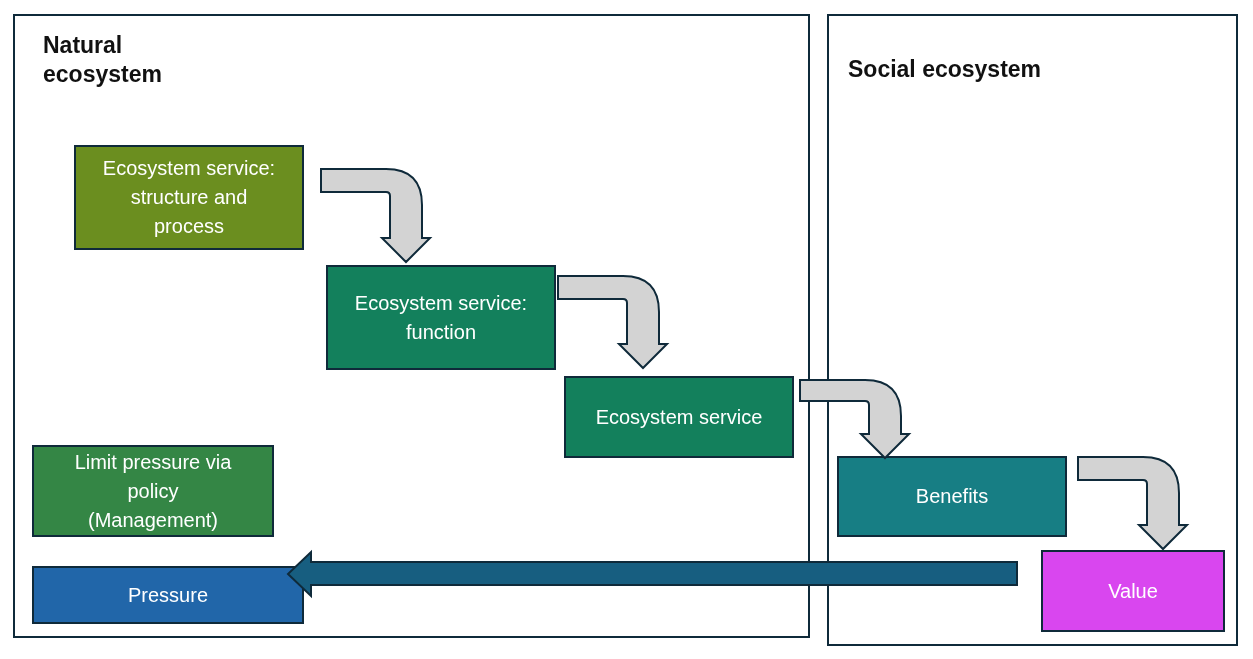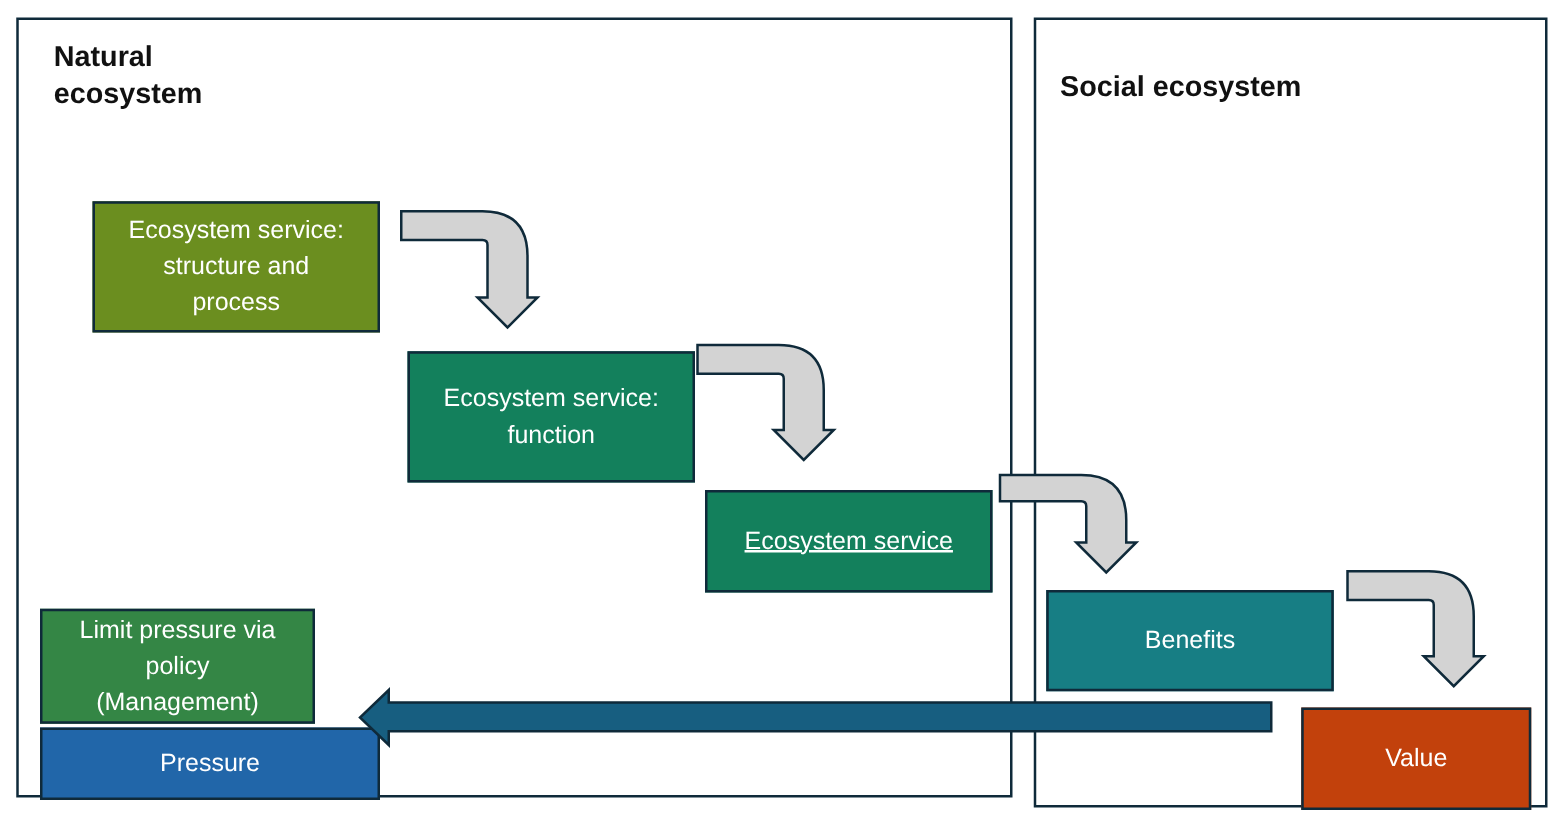--- a/index.html
+++ b/index.html
@@ -2,42 +2,42 @@
 <html><head>
 <meta charset="utf-8">
 <style>
   html, body { margin: 0; padding: 0; background: #ffffff; }
   body { width: 1253px; height: 659px; position: relative; overflow: hidden;
          font-family: "Liberation Sans", "DejaVu Sans", sans-serif; }
   .frame { position: absolute; border: 2px solid #0f2a3a; box-sizing: border-box; background: transparent; }
   .frame-title { position: absolute; font-weight: bold; font-size: 23px; color: #111; line-height: 29px; white-space: pre-line; }
   .box { position: absolute; box-sizing: border-box; border: 2px solid #0f2a3a;
          color: #ffffff; font-size: 20px; line-height: 29px; text-align: center;
-         display: flex; align-items: center; justify-content: center; white-space: pre-line; padding: 0 6px; margin-top: 16px; }
+         display: flex; align-items: center; justify-content: center; white-space: pre-line; padding: 0 6px; }
   svg.arrows { position: absolute; left: 0; top: 0; }
 </style>
 </head>
 <body>
 
 <div class="frame" style="left:13px; top:14px; width:797px; height:624px;"></div>
 <div class="frame-title" style="left:43px; top:31px;">Natural
 ecosystem</div>
 
 <div class="frame" style="left:827px; top:14px; width:411px; height:632px;"></div>
 <div class="frame-title" style="left:848px; top:31px;margin-top:24px;">Social ecosystem</div>
 
 <div class="box" style="left:74px; top:145px; width:230px; height:105px; background:#6b8e1f;">Ecosystem service:
 structure and
 process</div>
 <div class="box" style="left:326px; top:265px; width:230px; height:105px; background:#13805c;">Ecosystem service:
 function</div>
-<div class="box" style="left:564px; top:376px; width:230px; height:82px; background:#13805c;text-decoration:underline;">Ecosystem service</div>
+<div class="box" style="left:564px; top:376px; width:230px; height:82px; background:#13805c;">Ecosystem service</div>
 <div class="box" style="left:837px; top:456px; width:230px; height:81px; background:#177e84;text-align:right;">Benefits</div>
-<div class="box" style="left:1041px; top:550px; width:184px; height:82px; background:#c2410c;">Value</div>
-<div class="box" style="left:32px; top:471px; width:220px; height:92px; background:#348645;">Limit pressure via
+<div class="box" style="left:1041px; top:550px; width:184px; height:82px; background:#d946ef;">Value</div>
+<div class="box" style="left:32px; top:445px; width:242px; height:92px; background:#348645;">Limit pressure via
 policy
 (Management)</div>
 <div class="box" style="left:32px; top:566px; width:272px; height:58px; background:#2166a9;">Pressure</div>
 
 <svg class="arrows" width="1253" height="659">
   <g id="bent-arrows">
       <path d="M321,169 L386,169 Q422,169 422,205 L422,238 L430,238 L406,262 L382,238 L390,238 L390,196 Q390,192 386,192 L321,192 Z" fill="#d3d3d3" stroke="#0f2a3a" stroke-width="2"></path>
       <path d="M558,276 L623,276 Q659,276 659,312 L659,344 L667,344 L643,368 L619,344 L627,344 L627,303 Q627,299 623,299 L558,299 Z" fill="#d3d3d3" stroke="#0f2a3a" stroke-width="2"></path>
       <path d="M800,380 L865,380 Q901,380 901,416 L901,434 L909,434 L885,458 L861,434 L869,434 L869,405 Q869,401 865,401 L800,401 Z" fill="#d3d3d3" stroke="#0f2a3a" stroke-width="2"></path>
       <path d="M1078,457 L1143,457 Q1179,457 1179,493 L1179,525 L1187,525 L1163,549 L1139,525 L1147,525 L1147,484 Q1147,480 1143,480 L1078,480 Z" fill="#d3d3d3" stroke="#0f2a3a" stroke-width="2"></path>

